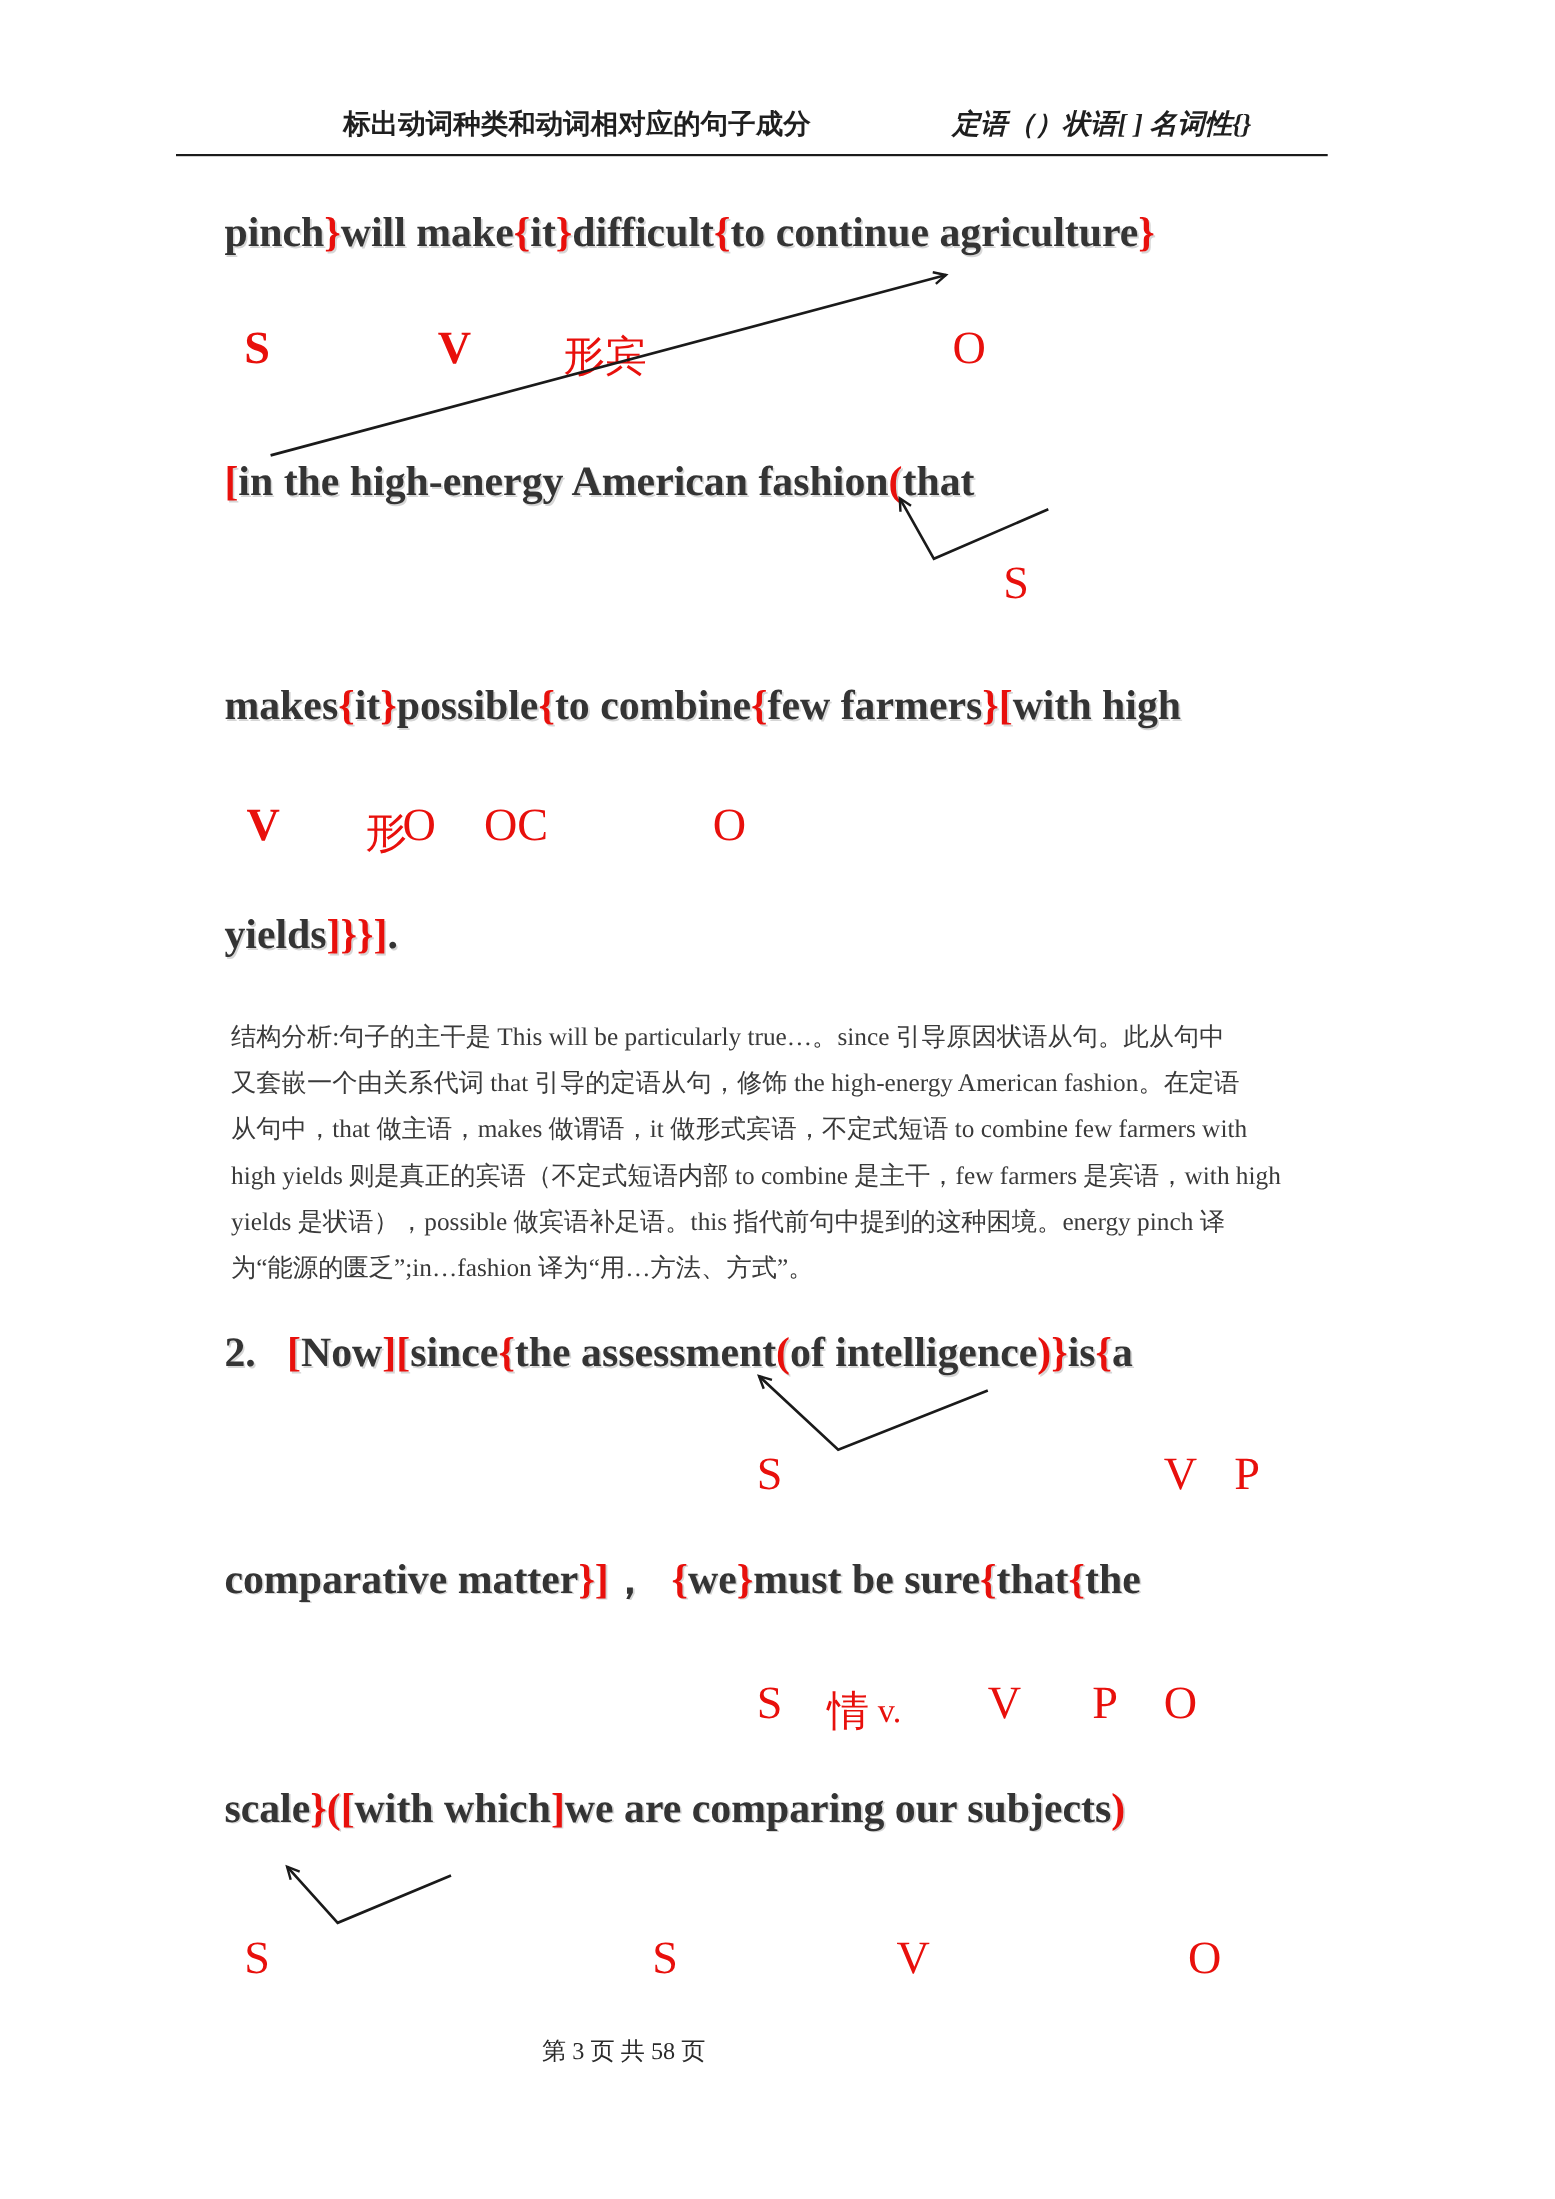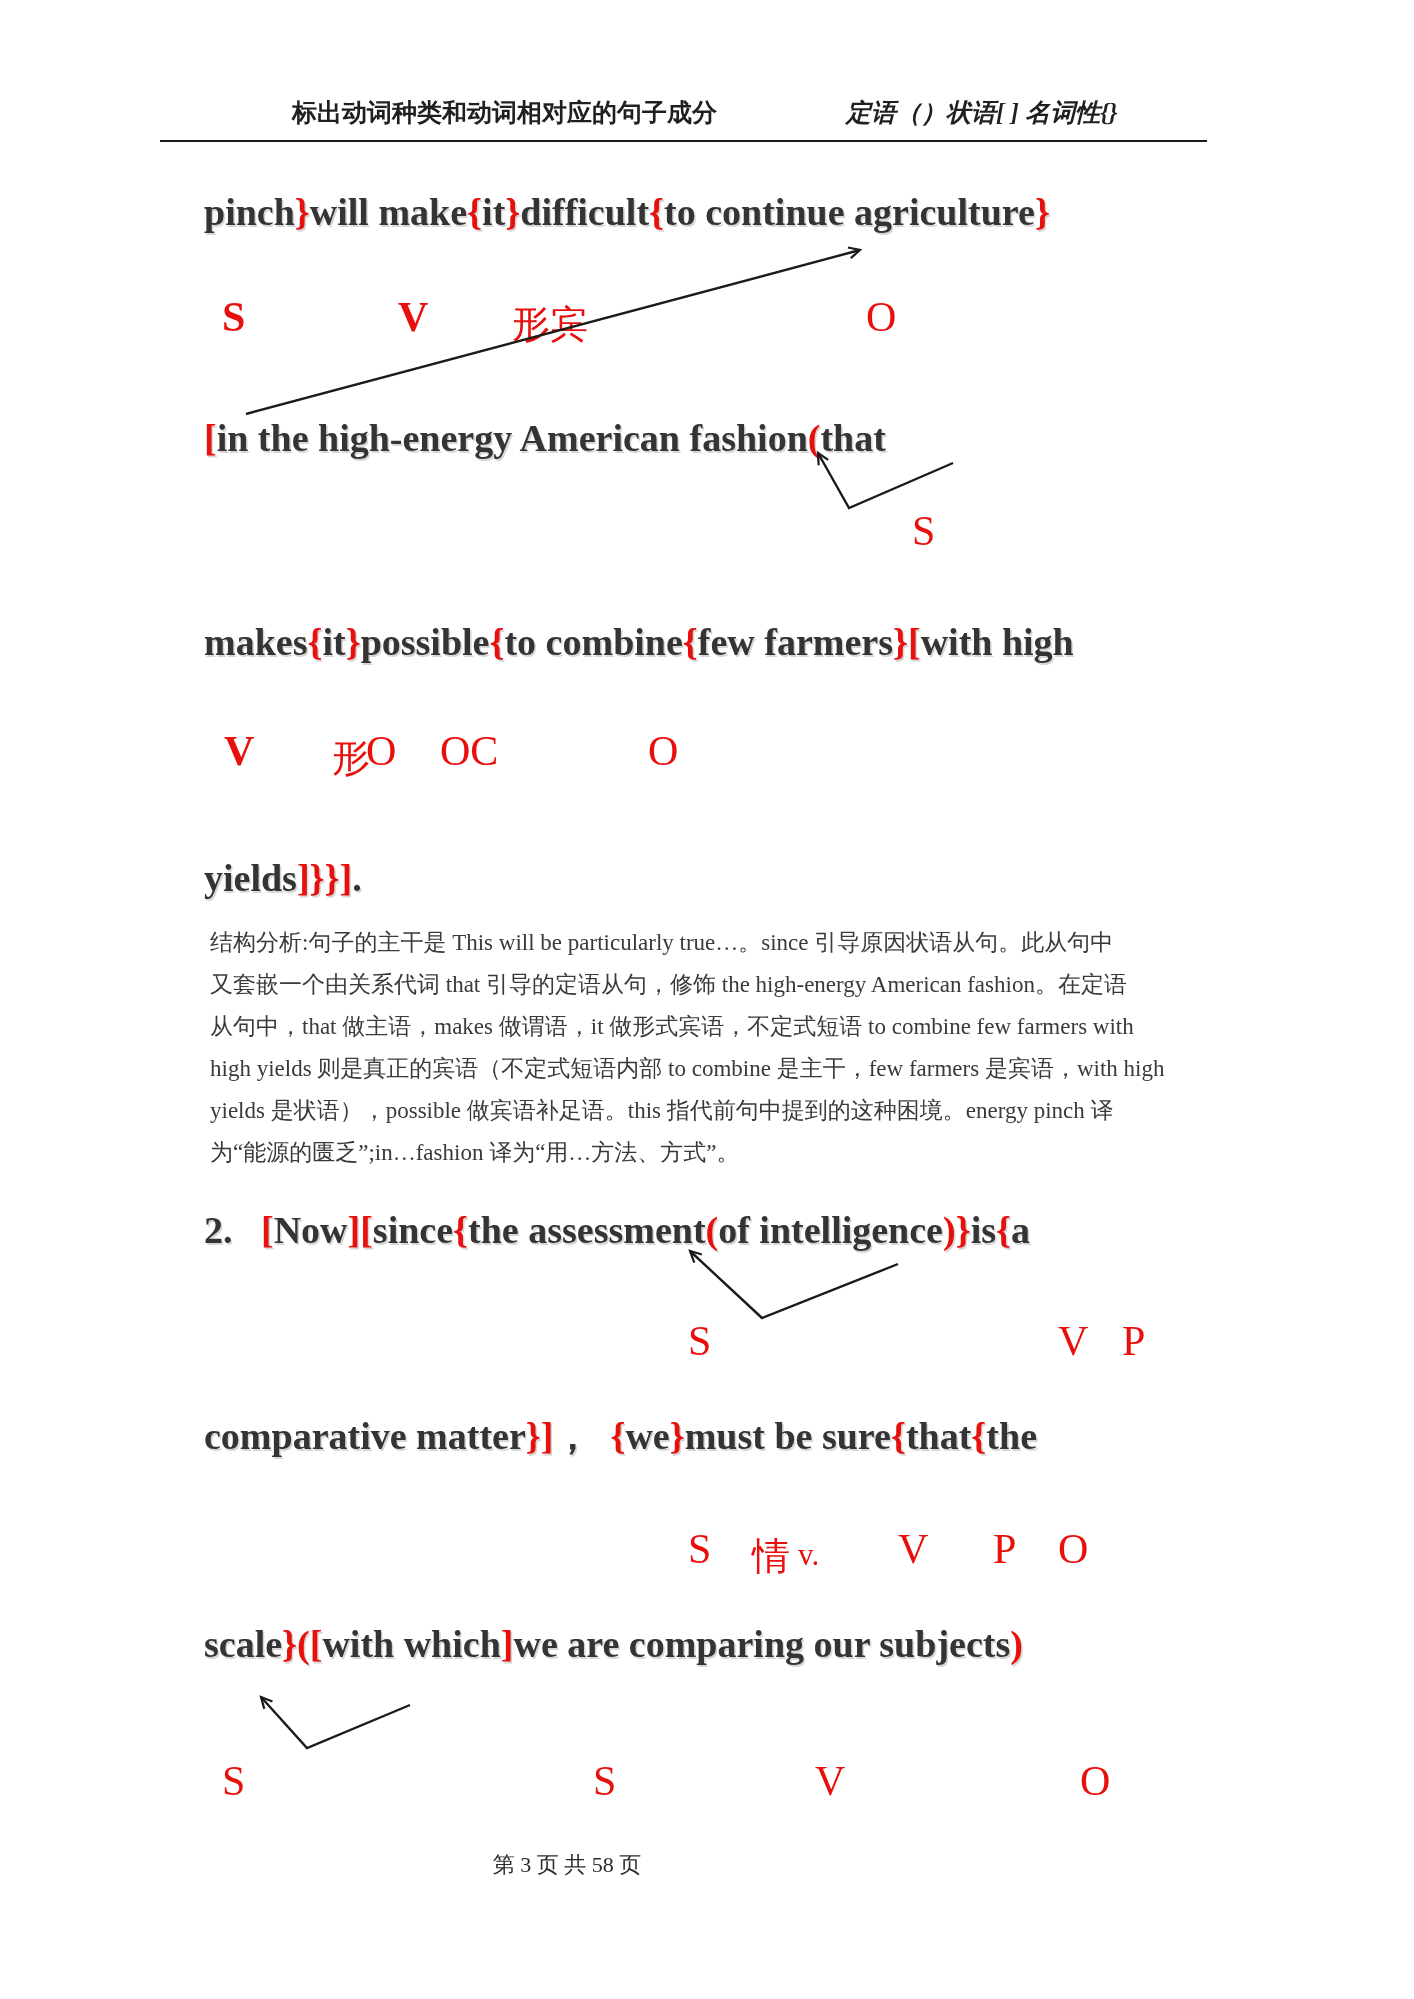--- a/index.html
+++ b/index.html
@@ -5,21 +5,21 @@
   html,body { margin:0; padding:0; background:#ffffff; }
   .page {
     position:relative; width:1414px; height:1999px; margin:0 auto;
     background:#ffffff; overflow:hidden;
     font-family:"Liberation Serif","DejaVu Serif",serif;
   }
   
   .header-rule { position:absolute; left:160px; top:140px; width:1047px; height:0;
     border-top:2px solid #1b1b1b; }
   .hdr { position:absolute; top:96px; font-size:25px; font-weight:bold; color:#1f1f1f;
-    white-space:pre; font-family:"Liberation Serif","DejaVu Serif",serif,sans-serif; }
+    white-space:pre; font-family:"Liberation Serif","DejaVu Serif",serif,sans-serif;margin-left:20px; }
   .hdr-left { left:292px; }
   .hdr-right { left:846px;font-style:italic; }
   
   .bigline { position:absolute; left:204px; font-size:38px; font-weight:bold;
     color:#343434; white-space:pre; line-height:1.2;
     text-shadow:1.5px 1.5px 0 rgba(165,165,165,0.45); }
   .bigline .red { color:#e8100c; }
   .bigline .b { color:#343434; }
   
   .mrow { position:absolute; left:0; width:1414px; height:54px; }
@@ -45,21 +45,21 @@
 
 <div class="page">
 
   <div class="hdr hdr-left">标出动词种类和动词相对应的句子成分</div>
   <div class="hdr hdr-right">定语（）状语[ ] 名词性{}</div>
   <div class="header-rule"></div>
 
   <div class="bigline" style="top:190px;"><span class="seg b">pinch</span><span class="seg red">}</span><span class="seg b">will make</span><span class="seg red">{</span><span class="seg b">it</span><span class="seg red">}</span><span class="seg b">difficult</span><span class="seg red">{</span><span class="seg b">to continue agriculture</span><span class="seg red">}</span></div>
   <div class="bigline" style="top:416px;"><span class="seg red">[</span><span class="seg b">in the high-energy American fashion</span><span class="seg red">(</span><span class="seg b">that</span></div>
   <div class="bigline" style="top:620px;"><span class="seg b">makes</span><span class="seg red">{</span><span class="seg b">it</span><span class="seg red">}</span><span class="seg b">possible</span><span class="seg red">{</span><span class="seg b">to combine</span><span class="seg red">{</span><span class="seg b">few farmers</span><span class="seg red">}</span><span class="seg red">[</span><span class="seg b">with high</span></div>
-  <div class="bigline" style="top:828px;margin-top:28px;"><span class="seg b">yields</span><span class="seg red">]}}]</span><span class="seg b">.</span></div>
+  <div class="bigline" style="top:828px;"><span class="seg b">yields</span><span class="seg red">]}}]</span><span class="seg b">.</span></div>
   <div class="bigline" style="top:1208px;"><span class="seg b">2.   </span><span class="seg red">[</span><span class="seg b">Now</span><span class="seg red">][</span><span class="seg b">since</span><span class="seg red">{</span><span class="seg b">the assessment</span><span class="seg red">(</span><span class="seg b">of intelligence</span><span class="seg red">)}</span><span class="seg b">is</span><span class="seg red">{</span><span class="seg b">a</span></div>
   <div class="bigline" style="top:1414px;"><span class="seg b">comparative matter</span><span class="seg red">}]</span><span class="seg b">，  </span><span class="seg red">{</span><span class="seg b">we</span><span class="seg red">}</span><span class="seg b">must be sure</span><span class="seg red">{</span><span class="seg b">that</span><span class="seg red">{</span><span class="seg b">the</span></div>
   <div class="bigline" style="top:1622px;"><span class="seg b">scale</span><span class="seg red">}([</span><span class="seg b">with which</span><span class="seg red">]</span><span class="seg b">we are comparing our subjects</span><span class="seg red">)</span></div>
 
   <div class="mrow" style="top:296px;">
     <span class="marker cap bold" style="left:222px;">S</span>
     <span class="marker cap bold" style="left:398px;">V</span>
     <span class="marker cn" style="left:512px;">形宾</span>
     <span class="marker cap" style="left:866px;">O</span>
   </div>

